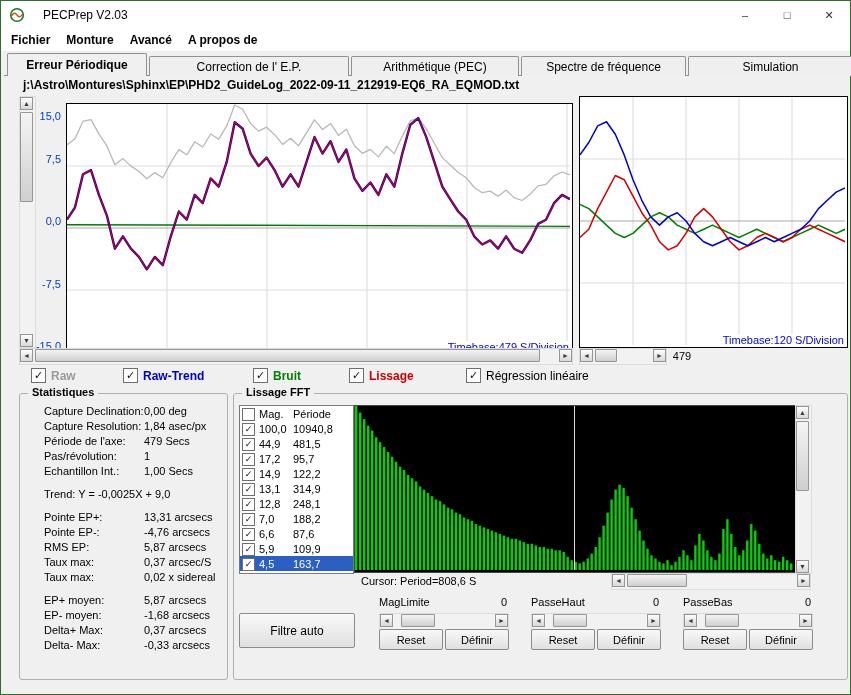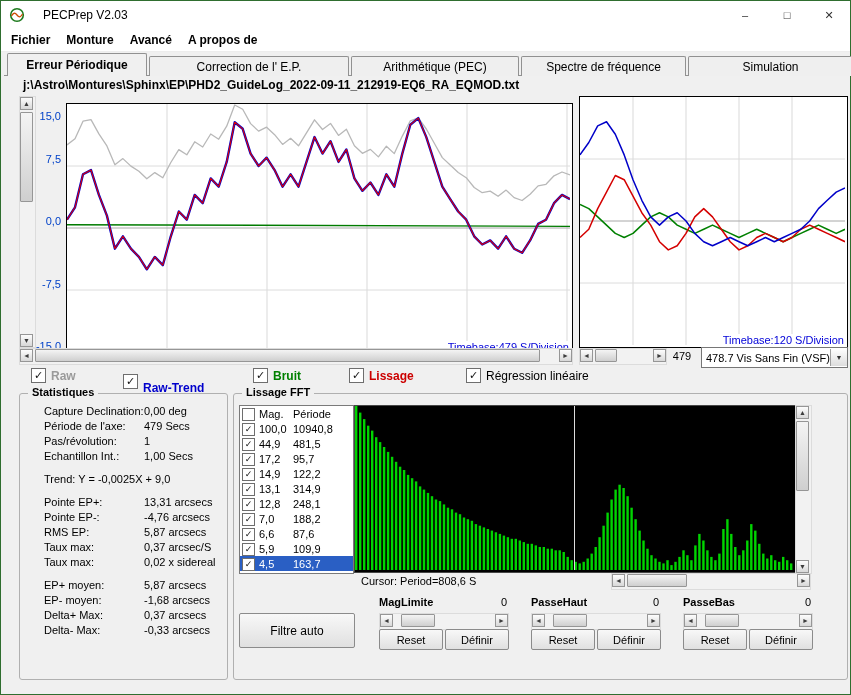--- a/index.html
+++ b/index.html
@@ -39,21 +39,21 @@
   .stat-trend{font-size:11px;line-height:15px;}
   .fft-list{position:absolute;left:238px;top:404px;width:113px;height:167px;background:#fff;border:1px solid #7a7a7a;overflow:hidden;}
   .fft-row{display:flex;align-items:center;height:15px;font-size:11px;}
   .fft-mag{width:34px;padding-left:2px;}
   .fft-period{flex:1;}
   .fft-row.selected{background:#2a5fc4;color:#fff;}
   .fft-plot{position:absolute;left:353px;top:404px;width:441px;height:166px;background:#000;border:1px solid #464646;}
   .cursor-label{position:absolute;left:360px;top:574px;font-size:11px;color:#000;}
   .btn{position:absolute;background:linear-gradient(#f8f8f8,#e0e0e0);border:1px solid #8b8b8b;border-radius:2px;font-size:11px;display:flex;align-items:center;justify-content:center;color:#000;}
   .filtre-btn{left:238px;top:612px;width:114px;height:33px;font-size:12px;}
-  .slider-label{position:absolute;top:595px;font-size:11px;font-weight:bold;}
+  .slider-label{position:absolute;top:595px;font-size:11px;}
   .slider-value{position:absolute;top:595px;font-size:11px;text-align:right;}
   .combo{position:absolute;left:700px;top:346px;width:145px;height:19px;background:#fff;border:1px solid #767676;display:flex;align-items:center;font-size:11px;}
   .combo-text{flex:1;padding-left:4px;white-space:nowrap;overflow:hidden;}
   .combo-btn{width:16px;height:17px;flex:none;background:linear-gradient(#fefefe,#ddd);border-left:1px solid #a0a0a0;font-size:7px;line-height:17px;text-align:center;color:#333;}
   .label-479{position:absolute;left:666px;top:349px;width:30px;text-align:center;font-size:11px;}
   .sb{position:absolute;background:#f2f2f2;border:1px solid #dcdcdc;display:flex;}
   .sb-h{height:15px;flex-direction:row;}
   .sb-v{width:15px;flex-direction:column;}
   .sb-btn{flex:none;width:13px;height:13px;background:linear-gradient(#fdfdfd,#d8d8d8);border:1px solid #969696;font-size:7px;line-height:11px;text-align:center;color:#3c3c3c;box-sizing:border-box;}
   .sb-track{flex:1;position:relative;}
@@ -134,33 +134,29 @@
         <line x1="0" y1="186" x2="265" y2="186" stroke="#dcdcdc" stroke-width="1"></line>
         <polyline points="0.0,107.5 8.8,111.6 17.7,119.9 26.5,128.1 35.3,136.4 44.2,140.5 53.0,136.4 61.8,128.1 70.7,119.9 79.5,115.7 88.3,119.9 97.2,128.1 106.0,132.3 114.8,136.4 123.7,132.3 132.5,128.1 141.3,132.3 150.2,136.4 159.0,140.5 167.8,136.4 176.7,132.3 185.5,136.4 194.3,140.5 203.2,144.7 212.0,140.5 220.8,136.4 229.7,132.3 238.5,128.1 247.3,132.3 256.2,136.4 265.0,132.3" fill="none" stroke="#008000" stroke-width="1.5" stroke-linejoin="round"></polyline>
         <polyline points="0.0,140.5 8.8,132.3 17.7,111.6 26.5,95.1 35.3,78.5 44.2,82.7 53.0,99.2 61.8,115.7 70.7,128.1 79.5,144.7 88.3,152.9 97.2,148.8 106.0,136.4 114.8,119.9 123.7,111.6 132.5,119.9 141.3,132.3 150.2,144.7 159.0,152.9 167.8,148.8 176.7,140.5 185.5,136.4 194.3,140.5 203.2,144.7 212.0,140.5 220.8,132.3 229.7,128.1 238.5,132.3 247.3,136.4 256.2,140.5 265.0,144.7" fill="none" stroke="#d40000" stroke-width="1.5" stroke-linejoin="round"></polyline>
         <polyline points="0.0,57.9 8.8,45.5 17.7,28.9 26.5,24.8 35.3,37.2 44.2,57.9 53.0,82.7 61.8,103.3 70.7,119.9 79.5,128.1 88.3,119.9 97.2,115.7 106.0,124.0 114.8,136.4 123.7,144.7 132.5,148.8 141.3,144.7 150.2,140.5 159.0,144.7 167.8,148.8 176.7,144.7 185.5,140.5 194.3,144.7 203.2,140.5 212.0,136.4 220.8,132.3 229.7,124.0 238.5,111.6 247.3,103.3 256.2,95.1 265.0,90.9" fill="none" stroke="#0000c8" stroke-width="1.5" stroke-linejoin="round"></polyline>
       </svg>
     <div class="timebase">Timebase:120 S/Division</div>
   </div>
 
   <div class="label-479">479</div>
 
-  <div class="combo">
-    <span class="combo-text">478.7 Vis Sans Fin (VSF)</span>
-    <span class="combo-btn">▼</span>
-  </div>
 
   <div class="series-toggles">
       <div class="toggle" style="left: 30px;">
         <div class="cb">✓</div>
         <div class="toggle-label" style="color: rgb(154, 154, 154); font-weight: bold;">Raw</div>
       </div>
       <div class="toggle" style="left: 122px;">
         <div class="cb">✓</div>
-        <div class="toggle-label" style="color: rgb(0, 0, 204); font-weight: bold; margin-top: 13px;">Raw-Trend</div>
+        <div class="toggle-label" style="color: rgb(0, 0, 204); font-weight: bold;">Raw-Trend</div>
       </div>
       <div class="toggle" style="left: 252px;">
         <div class="cb">✓</div>
         <div class="toggle-label" style="color: rgb(0, 128, 0); font-weight: bold;">Bruit</div>
       </div>
       <div class="toggle" style="left: 348px;">
         <div class="cb">✓</div>
         <div class="toggle-label" style="color: rgb(204, 0, 0); font-weight: bold;">Lissage</div>
       </div>
       <div class="toggle" style="left: 465px;">
@@ -169,20 +165,24 @@
       </div>
     </div>
 
   <div class="groupbox gb-stats">
     <div class="gb-legend">Statistiques</div>
   </div>
   <div class="stats-rows">
       <div class="stat-row">
         <div class="stat-label">Capture Declination:</div>
         <div class="stat-value">0,00 deg</div>
+      </div>
+      <div class="stat-row">
+        <div class="stat-label">Capture Resolution:</div>
+        <div class="stat-value">1,84 asec/px</div>
       </div>
       <div class="stat-row">
         <div class="stat-label">Période de l'axe:</div>
         <div class="stat-value">479 Secs</div>
       </div>
       <div class="stat-row">
         <div class="stat-label">Pas/révolution:</div>
         <div class="stat-value">1</div>
       </div>
       <div class="stat-row">

